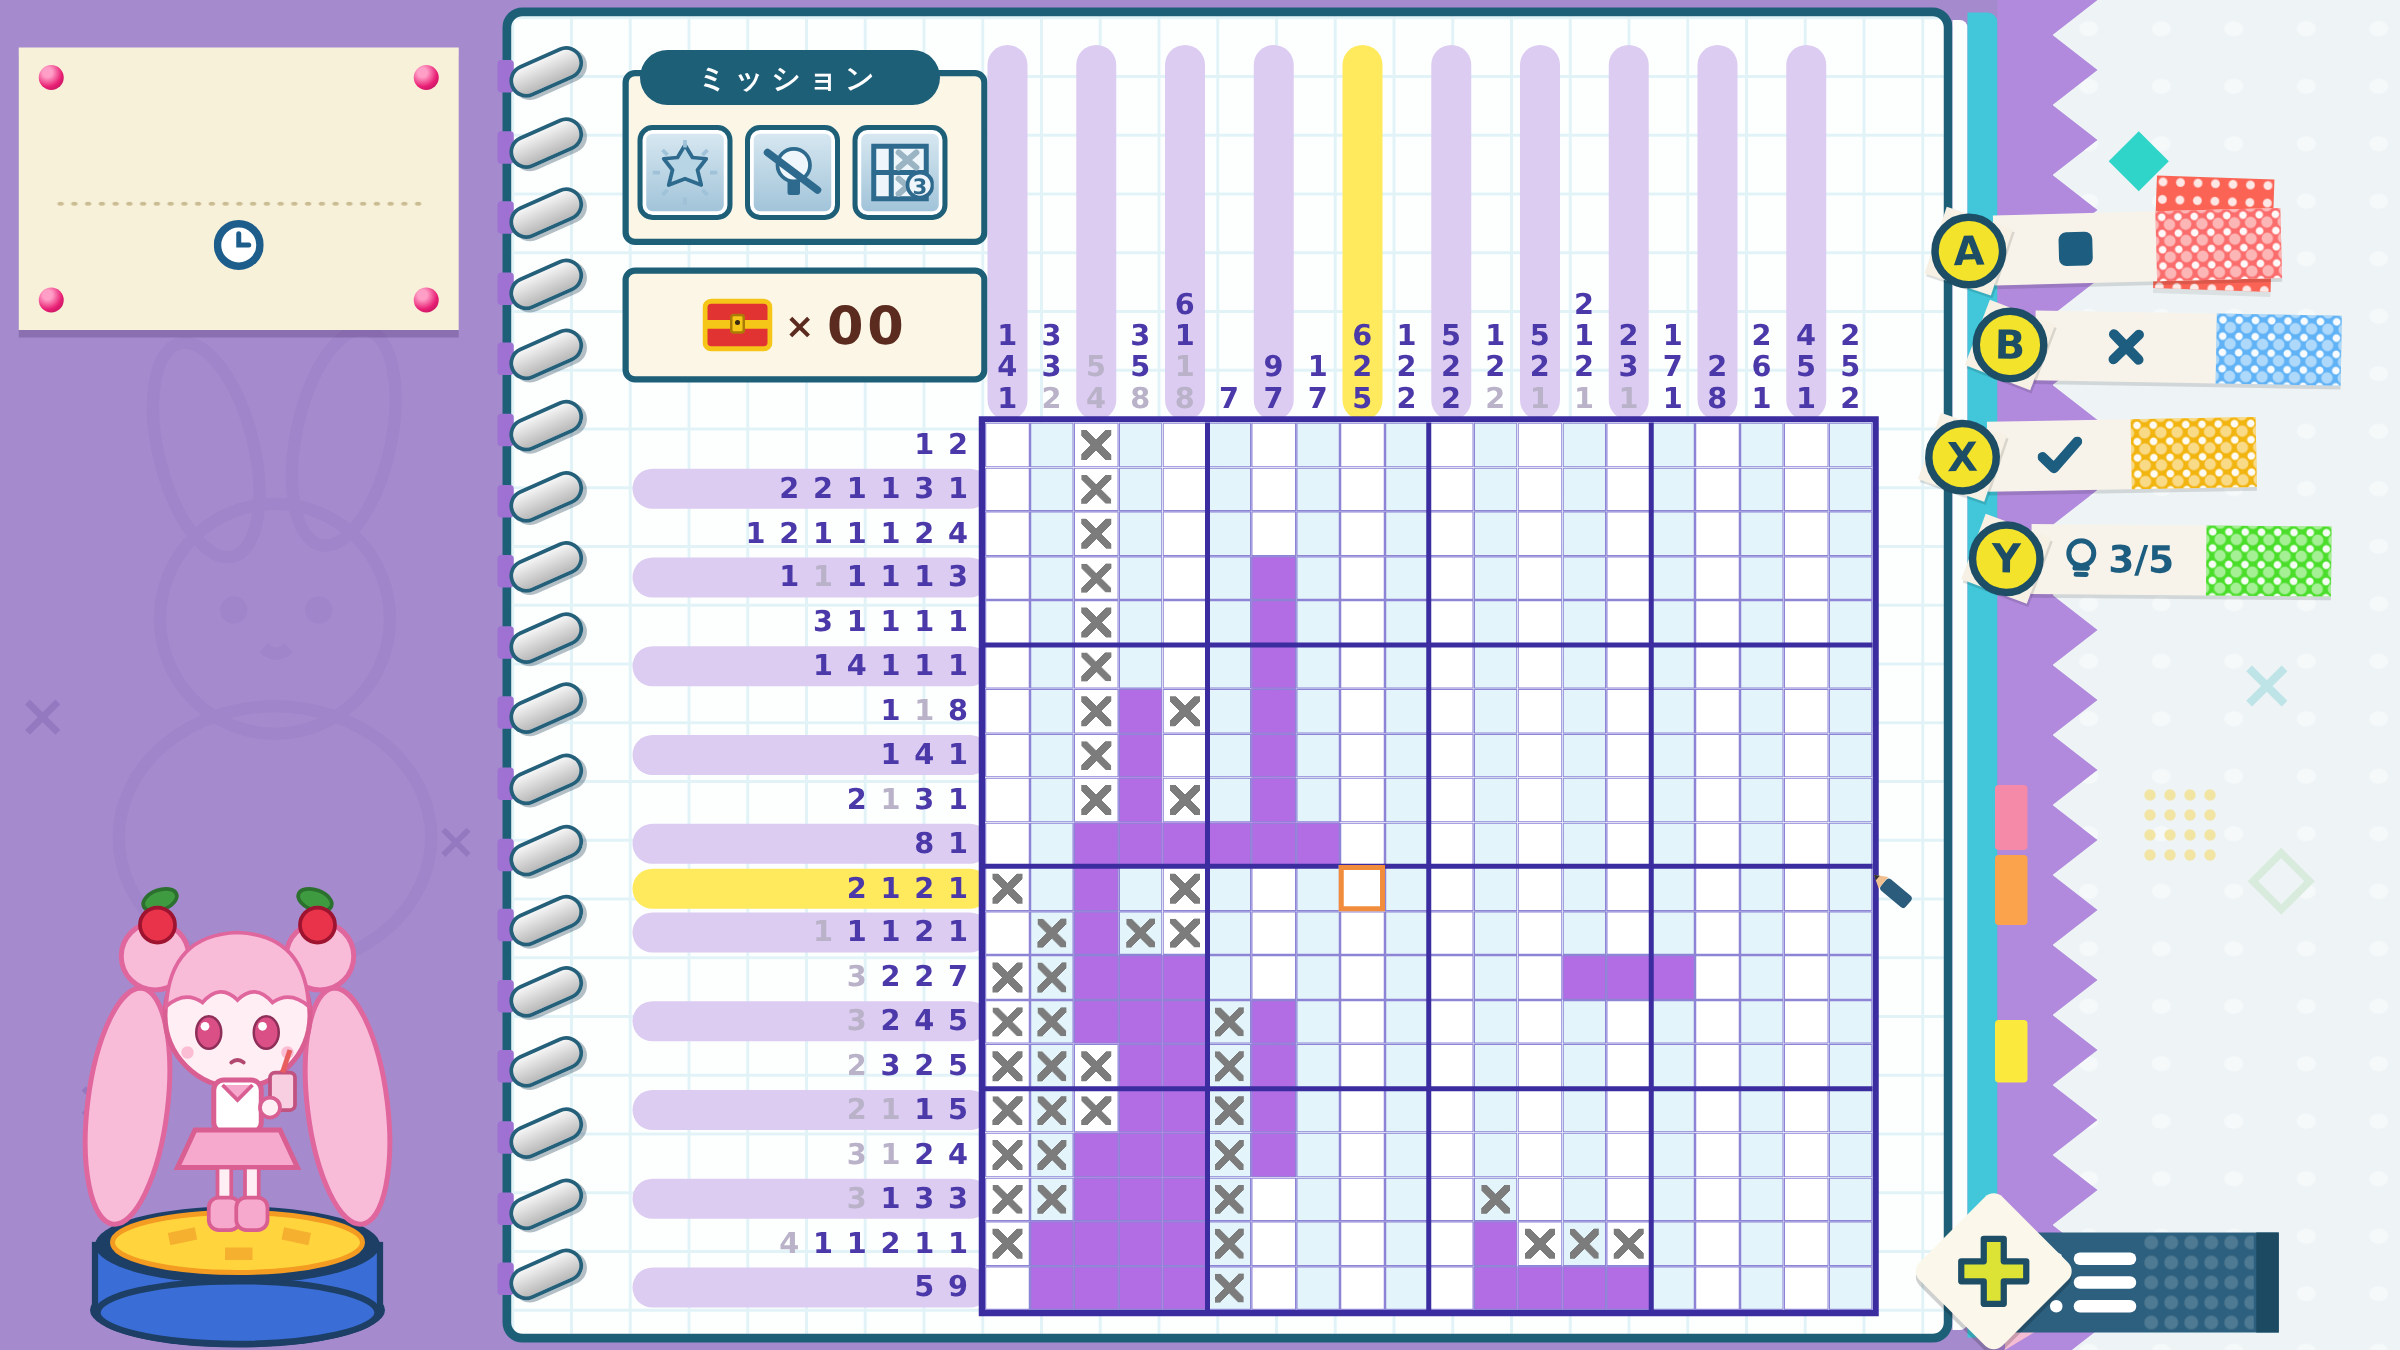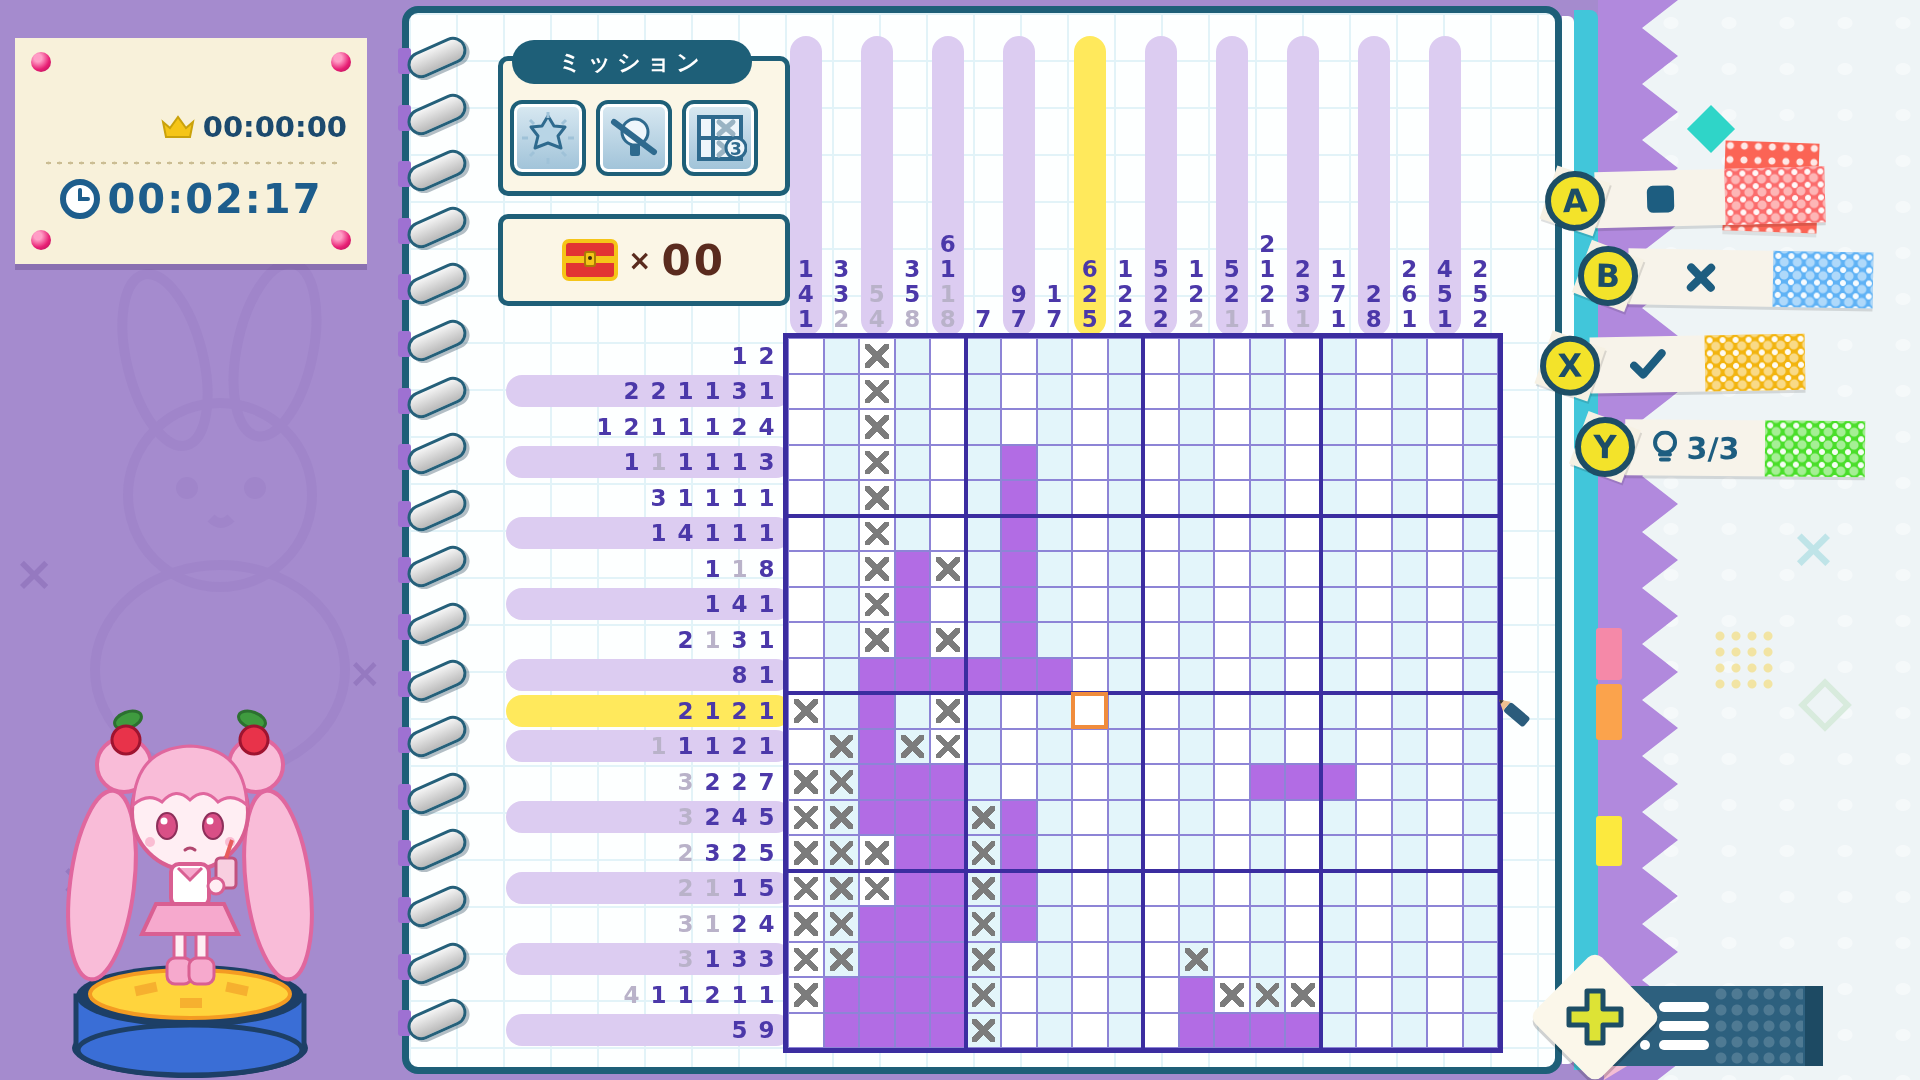--- a/index.html
+++ b/index.html
@@ -198,33 +198,26 @@
 <div class="deco-diamond" style="left:1694px;top:112px;width:34px;height:34px;background:#2fd5c8;"></div>
 <div class="red-note"></div>
 <span class="bg-x" style="left:1790px;top:515px;font-size:56px;color:#bfe4e8;opacity:1;">×</span>
 <div class="dot-square" style="left:1712px;top:628px;width:64px;height:64px;"></div>
 <div class="deco-diamond" style="left:1806px;top:686px;width:38px;height:38px;border:6px solid #d8ebdd;"></div>
 <div class="tab" style="left:1596px;top:628px;height:52px;background:#f589a8;"></div>
 <div class="tab" style="left:1596px;top:684px;height:56px;background:#fba34c;"></div>
 <div class="tab" style="left:1596px;top:816px;height:50px;background:#fce93e;"></div>
 
 <div class="info-card">
-  <div class="card-best">
-    <svg width="34" height="26" viewBox="0 0 34 26">
-        <path d="M2 8 L9 14 L17 3 L25 14 L32 8 L29 23 L5 23 Z" fill="#f5c518" stroke="#caa20c" stroke-width="2"></path>
-      </svg>
-    <span>00:00:00</span>
-  </div>
   <div class="card-dots"></div>
   <div class="card-time">
     <svg width="40" height="40" viewBox="0 0 40 40">
         <circle cx="20" cy="20" r="17" fill="#fff" stroke="#1d5d8c" stroke-width="6"></circle>
         <path d="M20 11 V20 H28" fill="none" stroke="#1d5d8c" stroke-width="4" stroke-linecap="round"></path>
       </svg>
-    <span>00:02:17</span>
   </div>
   <div class="pin" style="left:16px;top:14px;"></div>
   <div class="pin" style="left:316px;top:14px;"></div>
   <div class="pin" style="left:16px;top:192px;"></div>
   <div class="pin" style="left:316px;top:192px;"></div>
 </div>
 
 <div class="panel mission"></div>
 <div class="mission-banner">ミッション</div>
 <div class="tiles">
@@ -970,21 +963,21 @@
 <div class="ctrl" style="left:1575px;top:418px;transform:rotate(.5deg);">
   <div class="badge-wrap">
       <div class="badge">Y</div>
     </div>
   <div class="strip" style="width:240px;">
     <div class="glyph">
       <svg width="28" height="34" viewBox="0 0 28 34">
           <circle cx="14" cy="12" r="10" fill="none" stroke="#1d5d80" stroke-width="4"></circle>
           <path d="M9 24 h10 M10 29 h8" stroke="#1d5d80" stroke-width="4" stroke-linecap="round"></path>
         </svg>
-      <span>3/3</span>
+      <span>3/5</span>
     </div>
     <div class="block" style="--c:#4ade2a;"></div>
   </div>
 </div>
 
 <div class="ribbon">
   <div class="list-icon">
     <div class="list-row">
         <i></i>
         <b></b>

